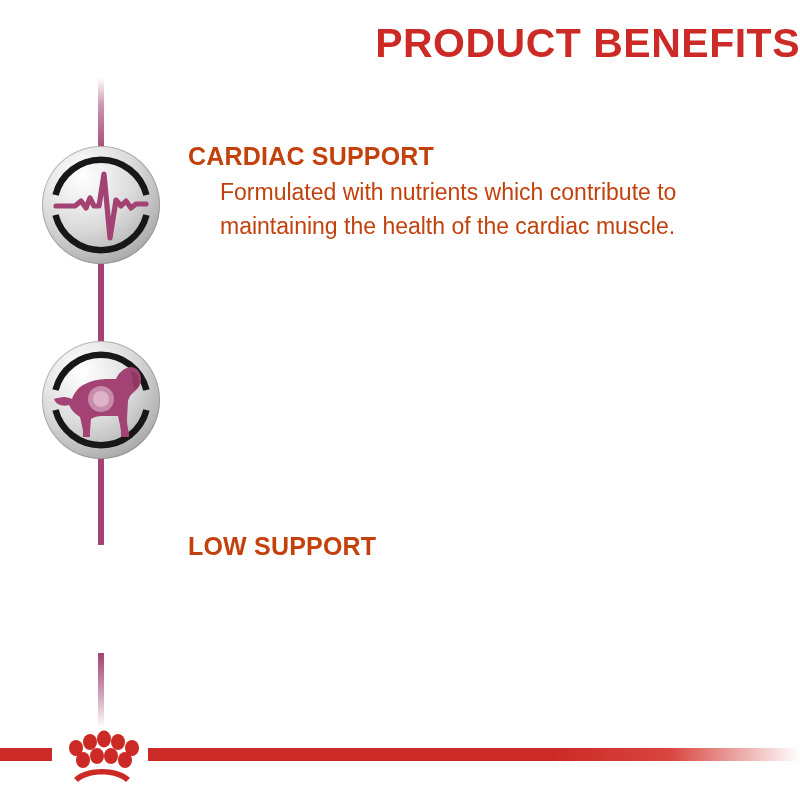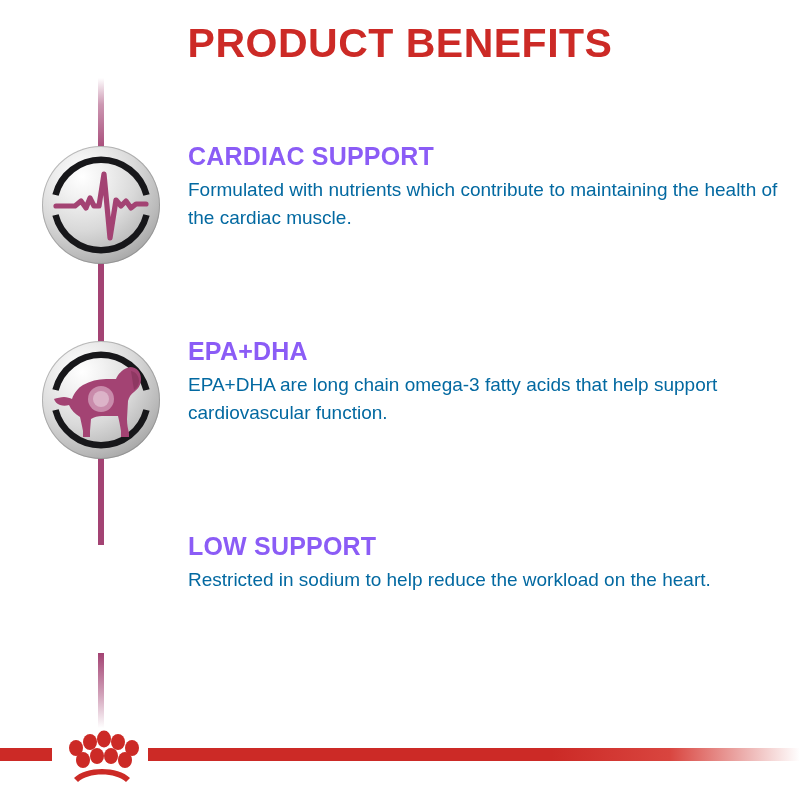--- a/index.html
+++ b/index.html
@@ -18,21 +18,21 @@
     height: 800px;
     background: #ffffff;
   }
 
   
   #page-title {
     position: absolute;
     top: 20px;
     left: 0;
     width: 800px;
-    text-align: center;
+    text-align: right;
     font-size: 41px;
     font-weight: bold;
     letter-spacing: 0.5px;
     color: #cc2a26;
     font-family: "Liberation Sans", sans-serif;
   }
 
   
   .connector {
     position: absolute;
@@ -88,32 +88,33 @@
   
   .benefit-text {
     position: absolute;
     left: 188px;
     top: 0;
     width: 600px;
   }
   .benefit-heading {
     font-size: 25px;
     font-weight: bold;
-    color: #8b5cf6;
+    color: #c2410c;
     letter-spacing: 0.2px;
     line-height: 1.05;
     font-family: "Liberation Sans", sans-serif;
   }
   .benefit-body {
     margin-top: 7px;
-    font-size: 19px;
+    font-size: 23px;
     line-height: 1.46;
-    color: #0369a1;
+    color: #c2410c;
     font-family: "Liberation Sans", sans-serif;
     max-width: 594px;
+    margin-left: 32px;
   }
 
   
   #brand-bar {
     position: absolute;
     left: 0;
     top: 744px;
     width: 800px;
     height: 22px;
   }
@@ -201,30 +202,25 @@
                    C 76 33 80 29 85 27
                    Z"></path>
 
           <path d="M 89 30 C 94 31 97 35 97 40 C 97 44 95 47 92 49 C 91 43 90 36 89 30 Z" fill="#8e3862"></path>
         </g>
 
         <circle cx="59" cy="58" r="13" fill="#c98bab"></circle>
         <circle cx="59" cy="58" r="8" fill="#dcb3c8"></circle>
       </svg>
     </div>
-    <div class="benefit-text">
-      <div class="benefit-heading">EPA+DHA</div>
-      <div class="benefit-body">EPA+DHA are long chain omega-3 fatty acids that help support cardiovascular function.</div>
-    </div>
   </div>
 
   <div class="benefit-row row-3">
     <div class="benefit-text">
       <div class="benefit-heading">LOW SUPPORT</div>
-      <div class="benefit-body">Restricted in sodium to help reduce the workload on the heart.</div>
     </div>
   </div>
 
   <div id="brand-bar">
     <div class="bar-left"></div>
     <div class="bar-right"></div>
     <div id="crown-logo">
       <svg viewBox="0 0 92 60" xmlns="http://www.w3.org/2000/svg">
         <g fill="#cc2a26">
 

